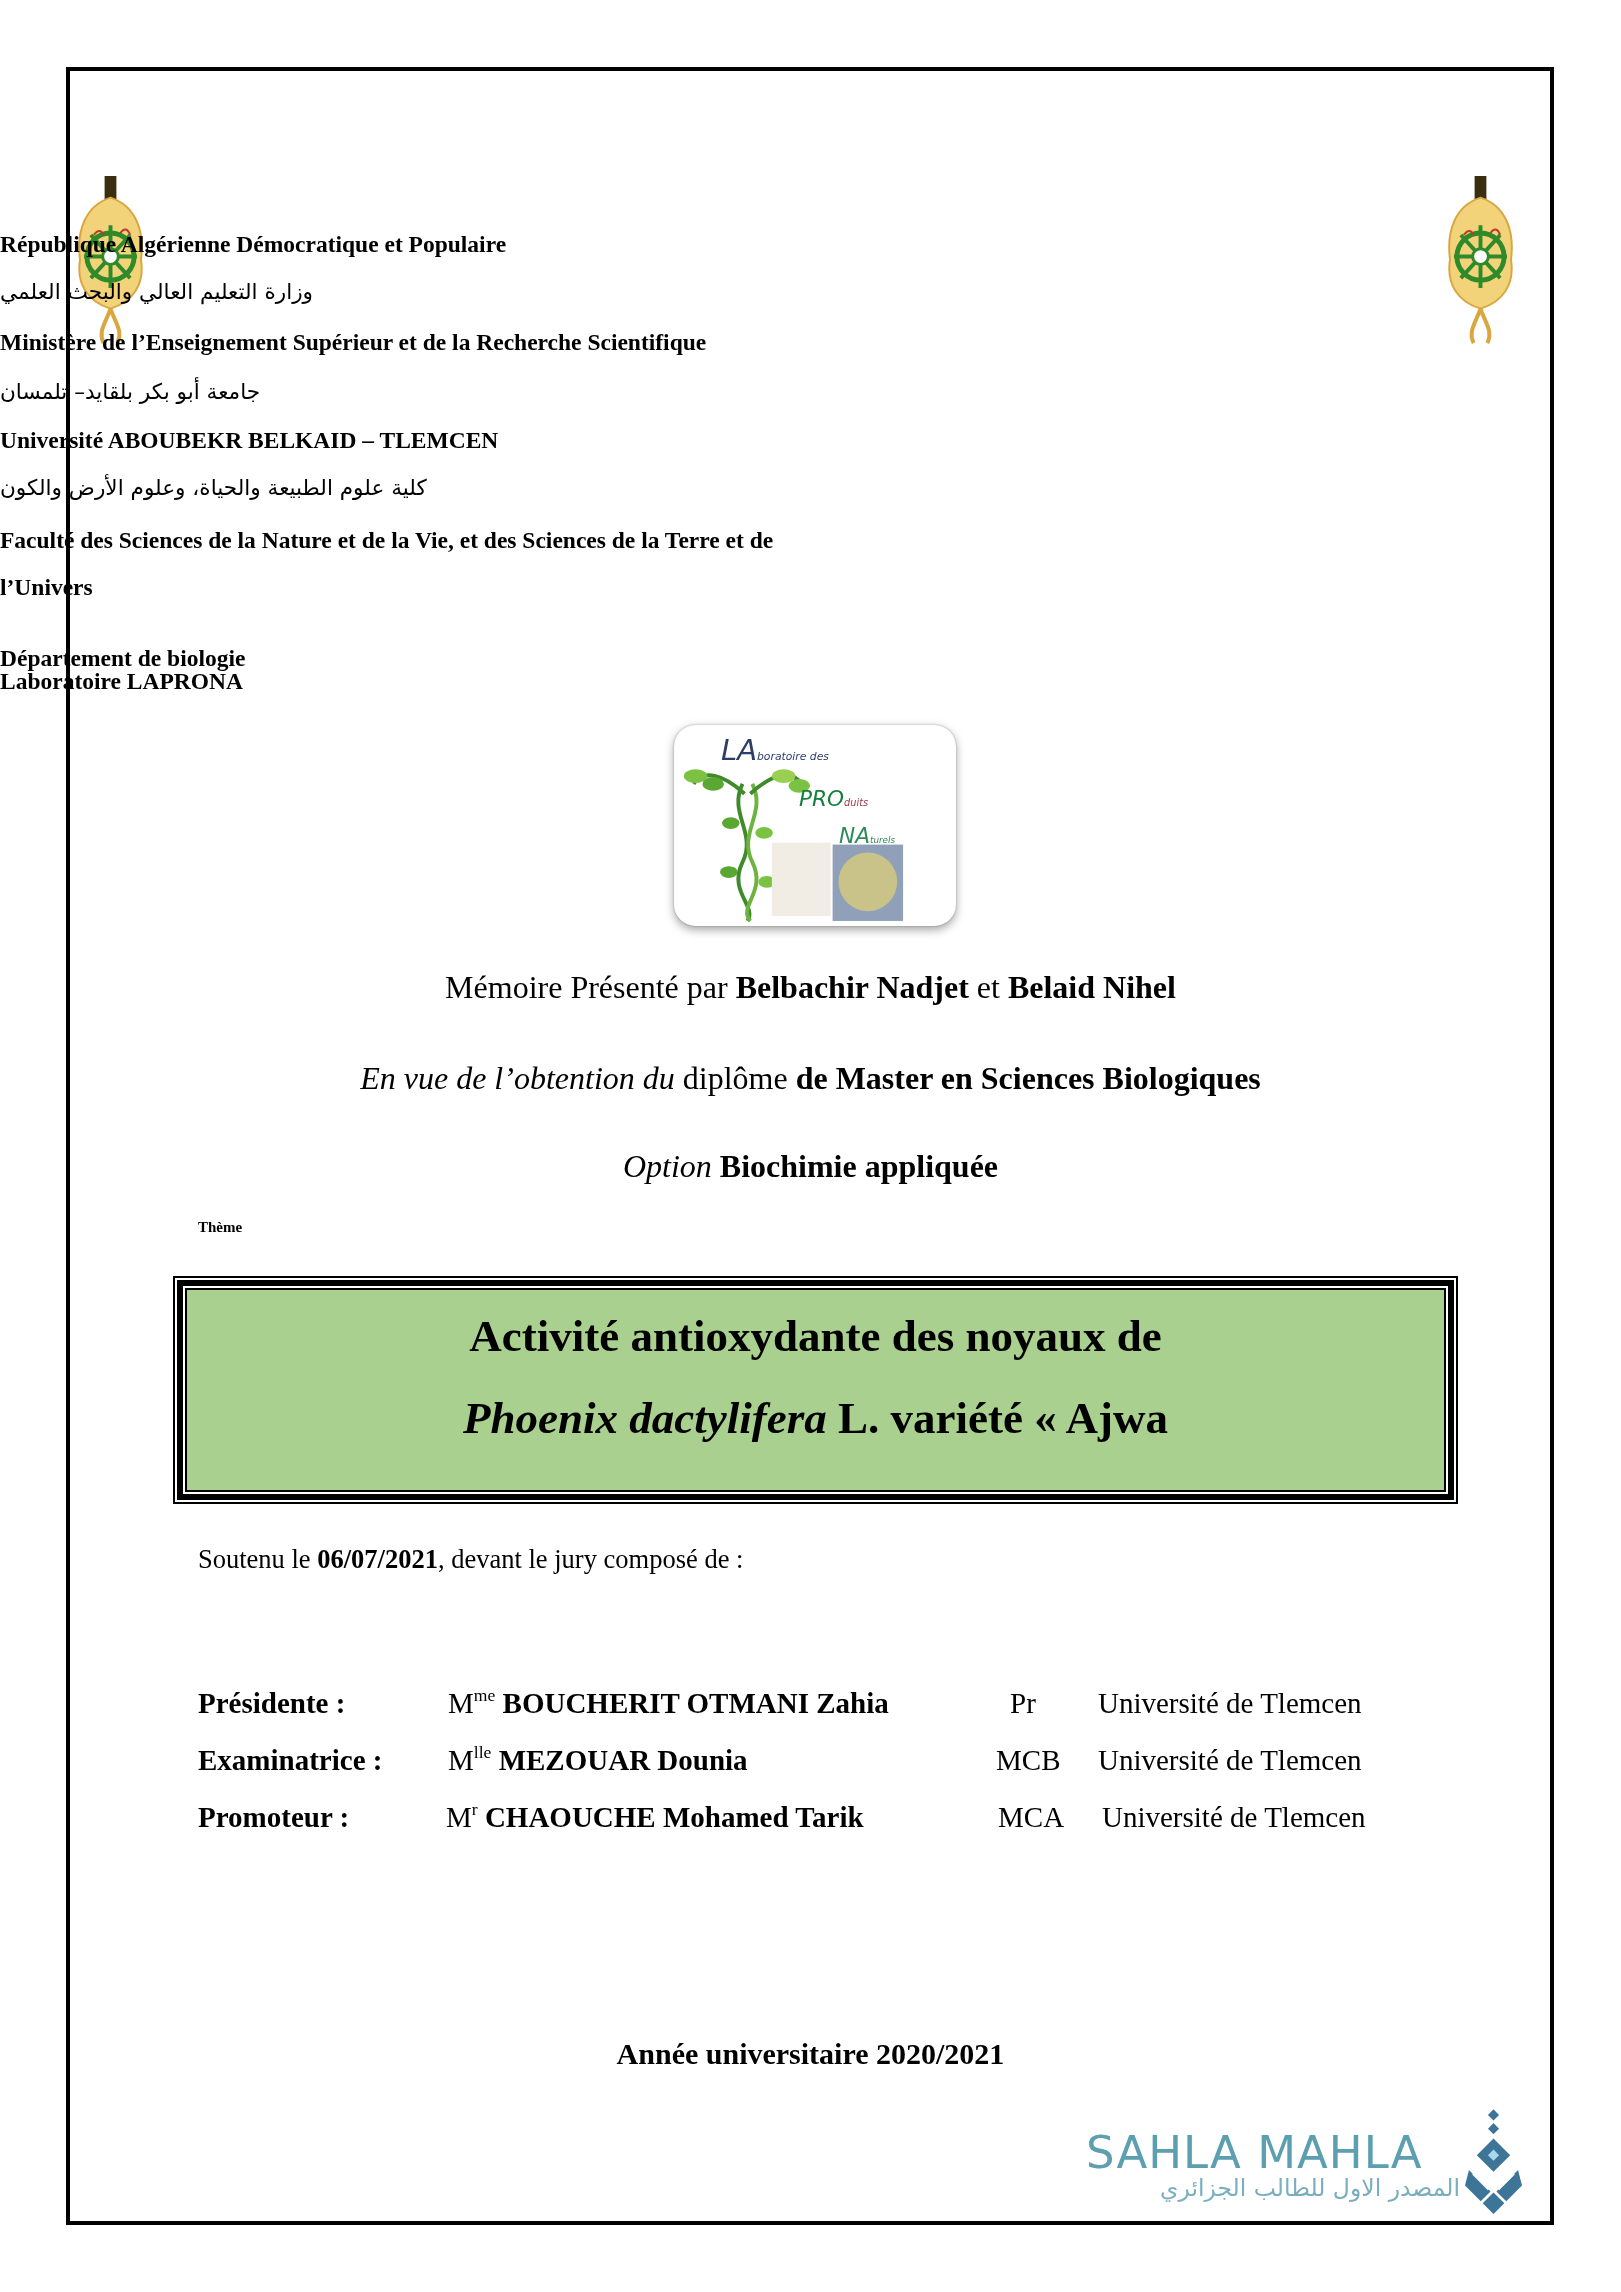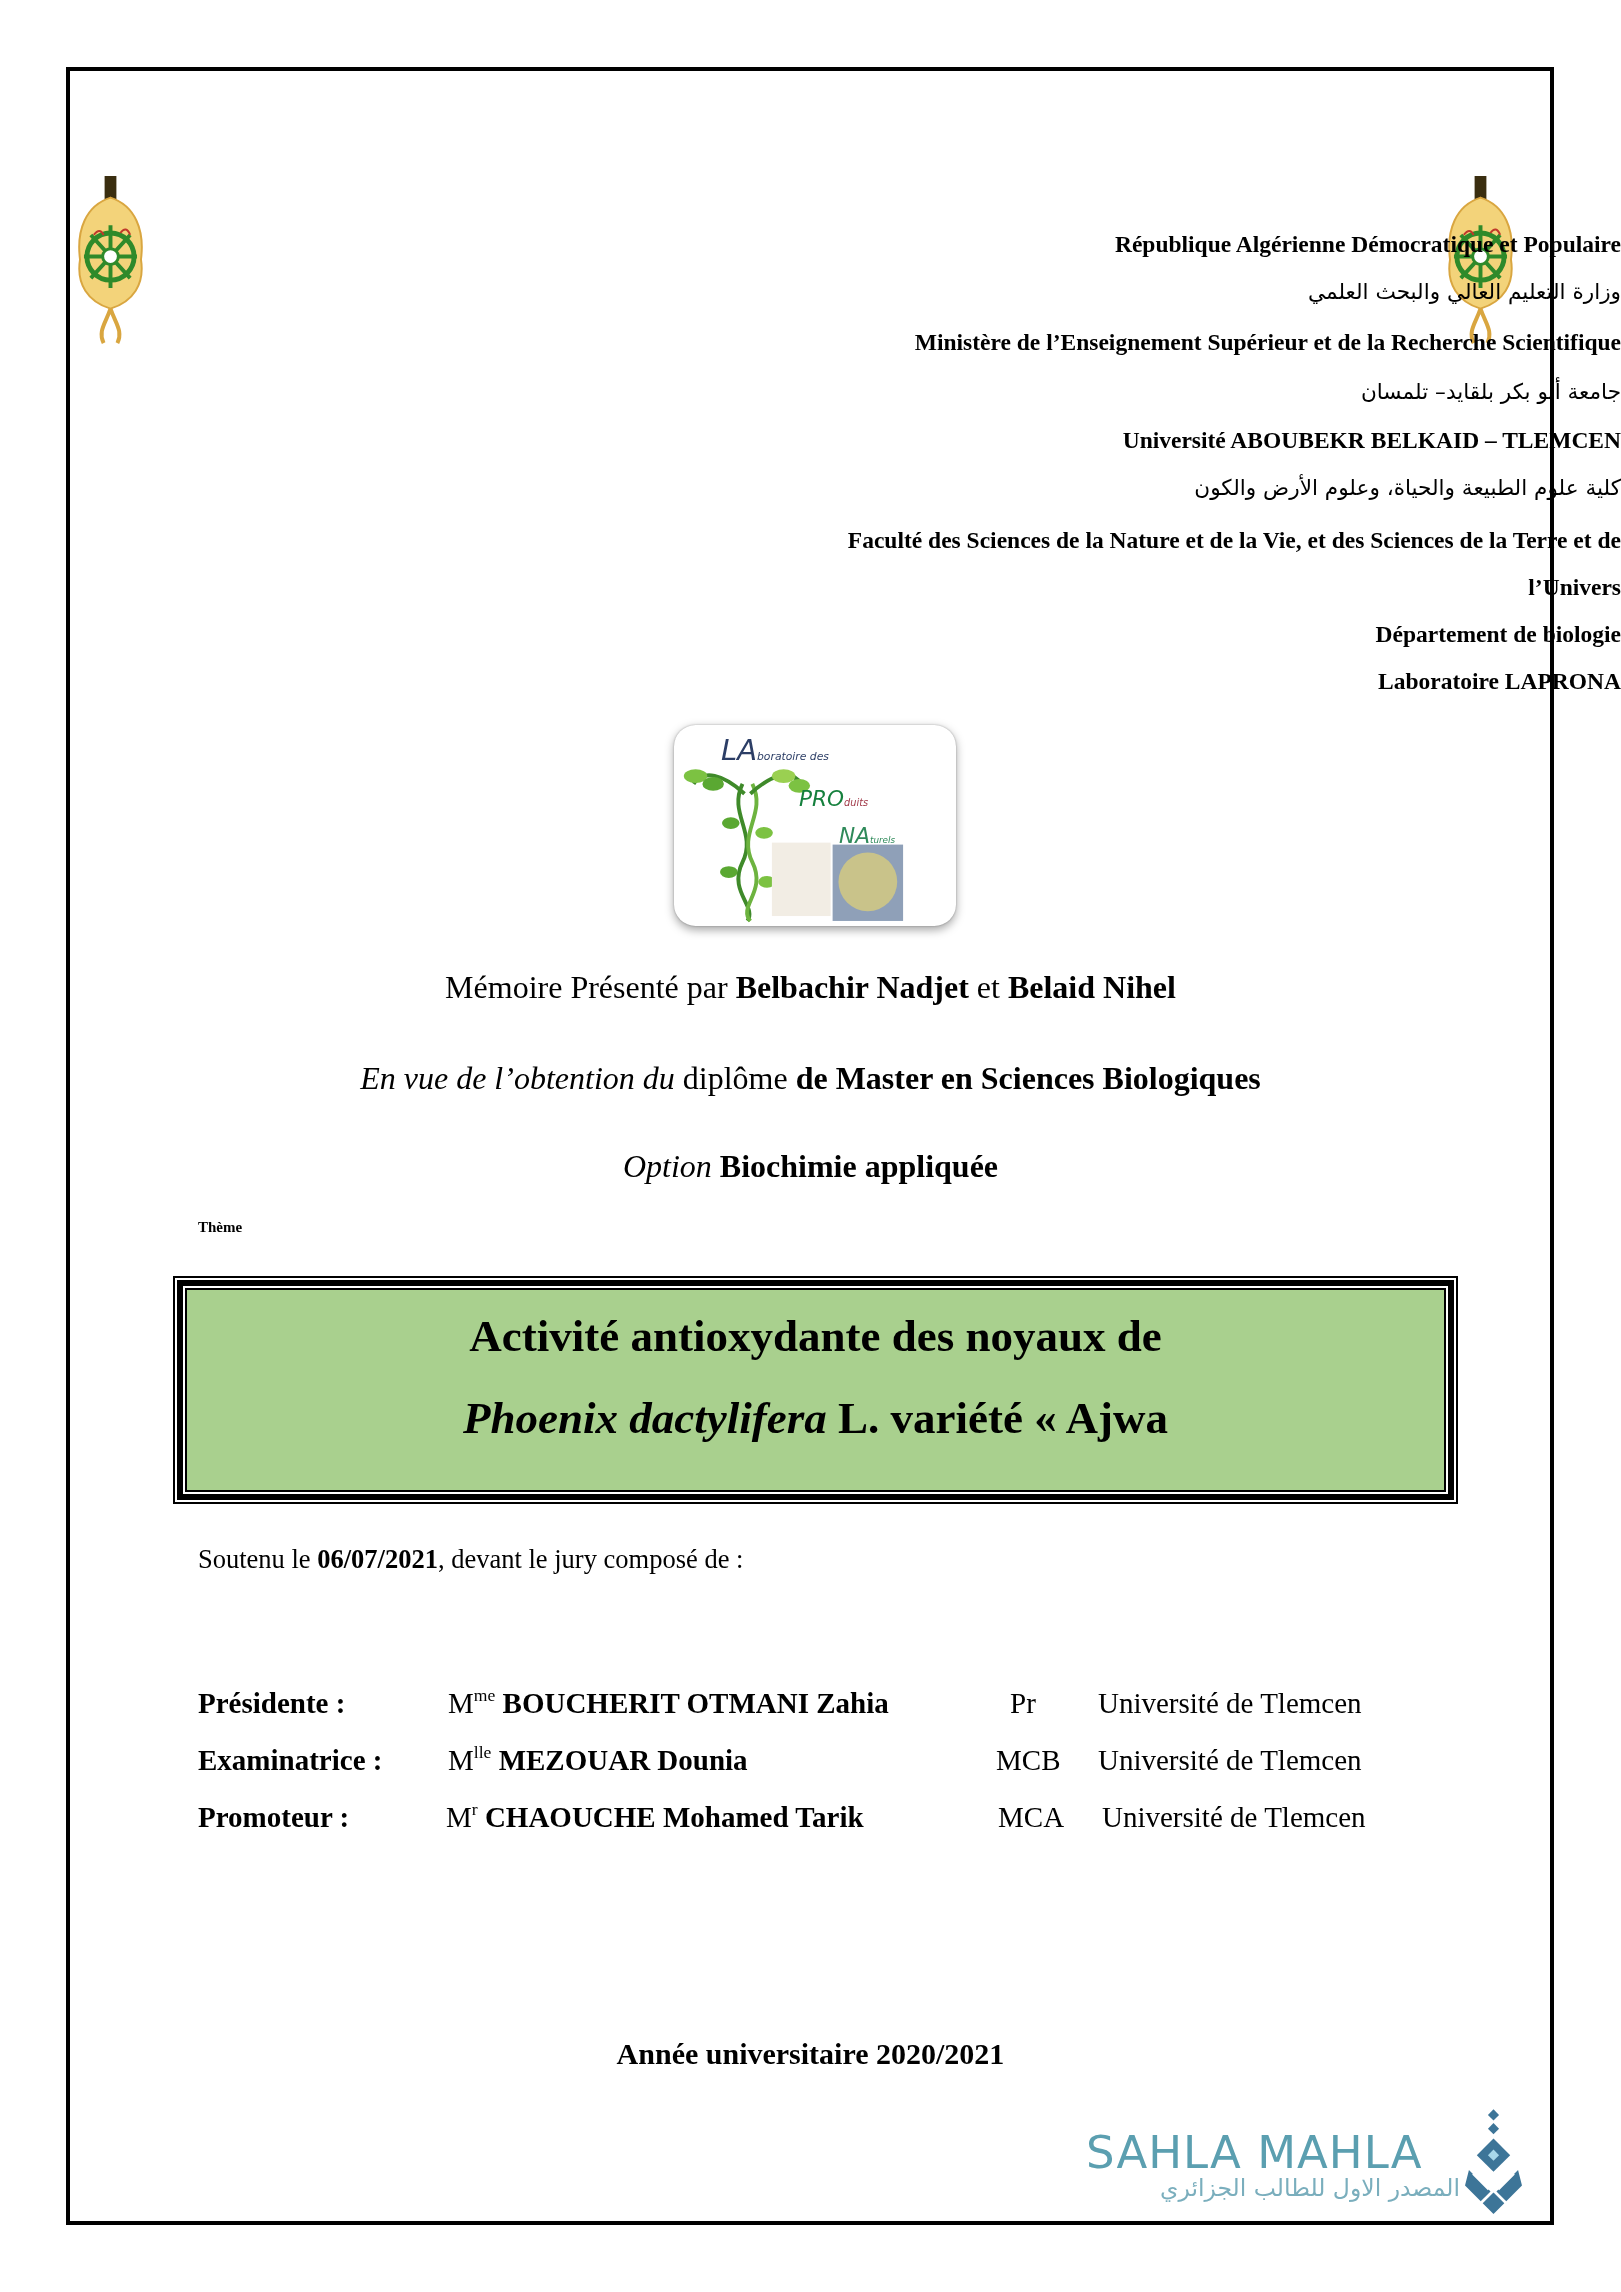--- a/index.html
+++ b/index.html
@@ -3,21 +3,21 @@
 <meta charset="utf-8">
 <style>
   html, body { margin: 0; padding: 0; background: #ffffff; }
   body { width: 1621px; height: 2293px; position: relative; overflow: hidden;
          font-family: "Liberation Serif", "DejaVu Serif", serif; color: #000; }
   .page-border { position: absolute; left: 66px; top: 67px; width: 1480px; height: 2150px;
                  border: 4.9px solid #000; }
   .crest { position: absolute; top: 176px; width: 69px; height: 169px; }
   .crest.left { left: 76px; }
   .crest.right { left: 1446px; }
-  .hdr { position: absolute; left: 0; width: 1621px; text-align: right;
+  .hdr { position: absolute; left: 0; width: 1621px; text-align: left;
          font-weight: bold; font-size: 23.5px; line-height: 29px; }
   .hdr.ar { font-family: "DejaVu Sans", sans-serif; font-weight: normal; font-size: 21.6px; direction: rtl; }
   .lab-logo { position: absolute; left: 674px; top: 725px; width: 282px; height: 201px;
               border-radius: 21.6px; background: #fff;
               box-shadow: 0 3.9px 9.8px rgba(0,0,0,0.35), 0 0 2px rgba(0,0,0,0.3); overflow: hidden; }
   .line { position: absolute; left: 0; width: 1621px; text-align: center; font-size: 32px; line-height: 39px; }
   .b { font-weight: bold; }
   .i { font-style: italic; }
   .theme-label { position: absolute; left: 198px; top: 1219px; font-size: 15px; font-weight: bold; }
   .theme-frame { position: absolute; left: 173px; top: 1276px; width: 1285px; height: 228px;
@@ -66,21 +66,21 @@
 </svg>
 
 <div class="hdr" style="top:230px">République Algérienne Démocratique et Populaire</div>
 <div class="hdr ar" style="top:277px">وزارة التعليم العالي والبحث العلمي</div>
 <div class="hdr" style="top:328px">Ministère de l’Enseignement Supérieur et de la Recherche Scientifique</div>
 <div class="hdr ar" style="top:377px">جامعة أبو بكر بلقايد– تلمسان</div>
 <div class="hdr" style="top:426px">Université ABOUBEKR BELKAID – TLEMCEN</div>
 <div class="hdr ar" style="top:473px">كلية علوم الطبيعة والحياة، وعلوم الأرض والكون</div>
 <div class="hdr" style="top:526px">Faculté des Sciences de la Nature et de la Vie, et des Sciences de la Terre et de</div>
 <div class="hdr" style="top:573px">l’Univers</div>
-<div class="hdr" style="top:620px">Département de biologie</div>
+<div class="hdr" style="top:644px">Département de biologie</div>
 <div class="hdr" style="top:667px">Laboratoire LAPRONA</div>
 
 <div class="lab-logo">
   <svg width="233" height="201" viewBox="0 0 238 205" style="position:absolute;left:0;top:0">
     <path d="M70 60 C55 90,85 110,70 140 C55 170,85 185,75 200" stroke="#3f8a2a" stroke-width="4" fill="none"></path>
     <path d="M80 60 C95 90,65 110,80 140 C95 170,65 185,78 200" stroke="#6db33f" stroke-width="4" fill="none"></path>
     <path d="M72 70 C50 50,30 45,20 60 M78 70 C100 50,120 45,130 60" stroke="#3f8a2a" stroke-width="4" fill="none"></path>
     <ellipse cx="22" cy="52" rx="12" ry="7" fill="#7cc242"></ellipse>
     <ellipse cx="40" cy="60" rx="11" ry="7" fill="#5aa832"></ellipse>
     <ellipse cx="112" cy="52" rx="12" ry="7" fill="#9ad051"></ellipse>

